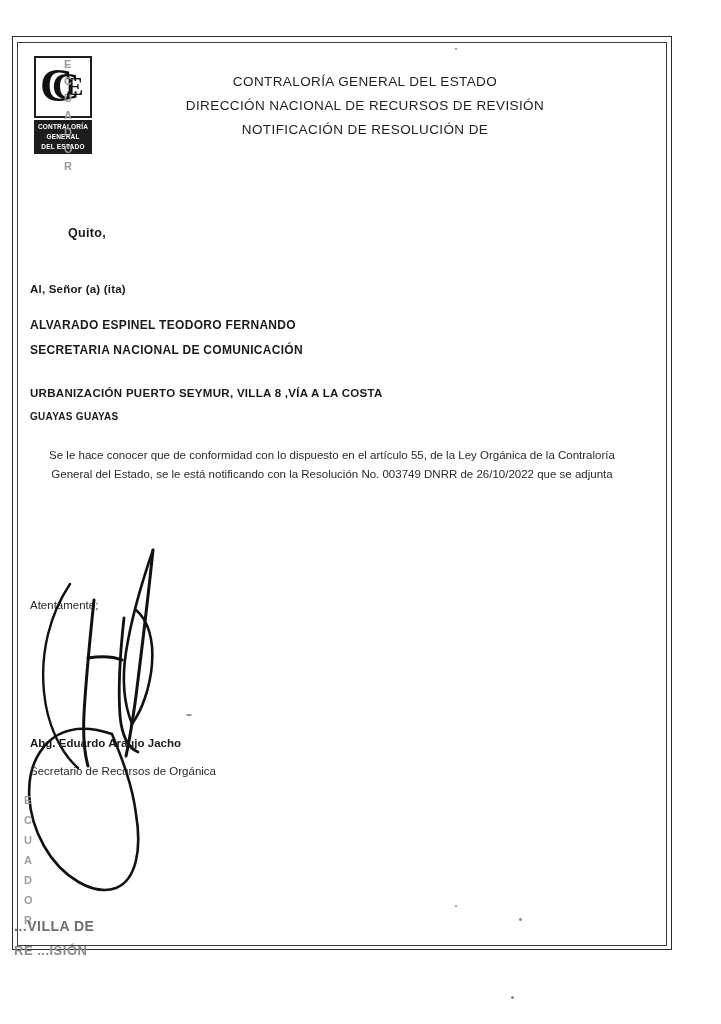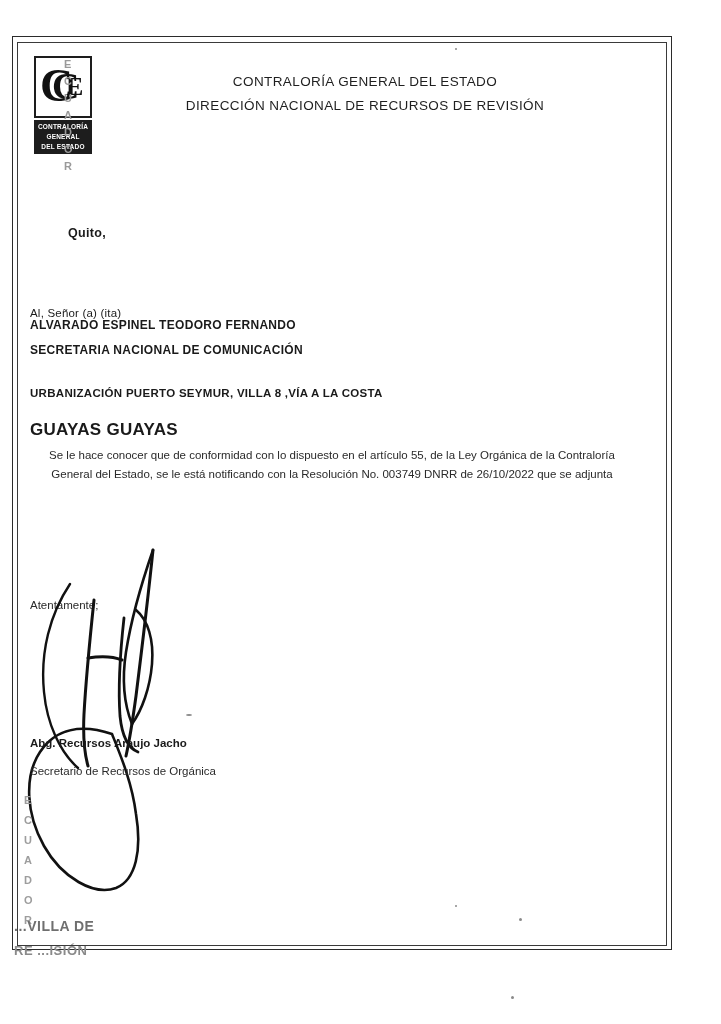--- a/index.html
+++ b/index.html
@@ -124,23 +124,22 @@
     top: 226px;
     font-size: 12.5px;
     font-weight: bold;
     letter-spacing: 0.3px;
     margin-left: 36px;
   }
   #addressee-label {
     left: 30px;
     top: 283px;
     font-size: 11.5px;
-    font-weight: normal;
+    font-weight: bold;
     letter-spacing: 0.2px;
-    margin-top: 24px;
   }
   #addressee-name {
     left: 30px;
     top: 318px;
     font-size: 12px;
     font-weight: bold;
     letter-spacing: 0.3px;
   }
   #addressee-org {
     left: 30px;
@@ -151,22 +150,22 @@
   }
   #addressee-address {
     left: 30px;
     top: 387px;
     font-size: 11.5px;
     font-weight: bold;
     letter-spacing: 0.3px;
   }
   #addressee-location {
     left: 30px;
-    top: 420px;
-    font-size: 17px;
+    top: 411px;
+    font-size: 10px;
     font-weight: bold;
     letter-spacing: 0.3px;
   }
 
   #paragraph {
     position: absolute;
     left: 30px;
     top: 446px;
     width: 604px;
     font-size: 11.5px;
@@ -274,20 +273,21 @@
 C
 U
 A
 D
 O
 R</div>
 
 <div id="header-block">
   <div>CONTRALORÍA GENERAL DEL ESTADO</div>
   <div>DIRECCIÓN NACIONAL DE RECURSOS DE REVISIÓN</div>
+  <div>NOTIFICACIÓN DE RESOLUCIÓN DE</div>
 </div>
 
 <div class="body-line" id="city-line">Quito,</div>
 
 <div class="body-line" id="addressee-label">Al, Señor (a) (ita)</div>
 <div class="body-line" id="addressee-name">ALVARADO ESPINEL  TEODORO FERNANDO</div>
 <div class="body-line" id="addressee-org">SECRETARIA NACIONAL DE COMUNICACIÓN</div>
 <div class="body-line" id="addressee-address">URBANIZACIÓN PUERTO SEYMUR, VILLA 8 ,VÍA A LA COSTA</div>
 <div class="body-line" id="addressee-location">GUAYAS     GUAYAS</div>
 
@@ -299,21 +299,21 @@
   <path d="M137 22 C132 70 126 120 120 168 C117 190 114 210 110 228" stroke="#111" stroke-width="3" stroke-linecap="round" fill="none"></path>
   <path d="M137 22 C128 48 116 86 110 124 C106 150 108 176 116 196" stroke="#111" stroke-width="2.6" stroke-linecap="round" fill="none"></path>
   <path d="M78 72 C74 110 70 150 68 186 C67 206 68 224 72 238" stroke="#111" stroke-width="3" stroke-linecap="round" fill="none"></path>
   <path d="M72 130 C84 128 96 128 106 132" stroke="#111" stroke-width="3" stroke-linecap="round" fill="none"></path>
   <path d="M108 90 C104 126 102 160 104 188 C106 208 112 220 122 224" stroke="#111" stroke-width="2.8" stroke-linecap="round" fill="none"></path>
   <path d="M116 196 C126 182 134 160 136 136 C138 112 132 92 120 82" stroke="#111" stroke-width="2.6" stroke-linecap="round" fill="none"></path>
   <path d="M96 206 C66 196 40 200 24 224 C8 248 10 286 28 318 C46 350 78 368 100 360 C120 352 126 322 120 286 C116 254 104 226 96 206 Z" stroke="#111" stroke-width="2.6" fill="none" stroke-linecap="round"></path>
   <path d="M54 56 C34 86 24 124 28 164 C31 196 44 224 62 240" stroke="#111" stroke-width="2.4" stroke-linecap="round" fill="none"></path>
 </svg>
 
-<div id="signer-name">Abg. Recursos Araujo Jacho</div>
+<div id="signer-name">Abg. Eduardo Araujo Jacho</div>
 <div id="signer-title">Secretario de Recursos de Orgánica</div>
 
 <div id="stamp-block">
   <div id="stamp-vertical" style="white-space:pre-line">E
 C
 U
 A
 D
 O
 R</div>

